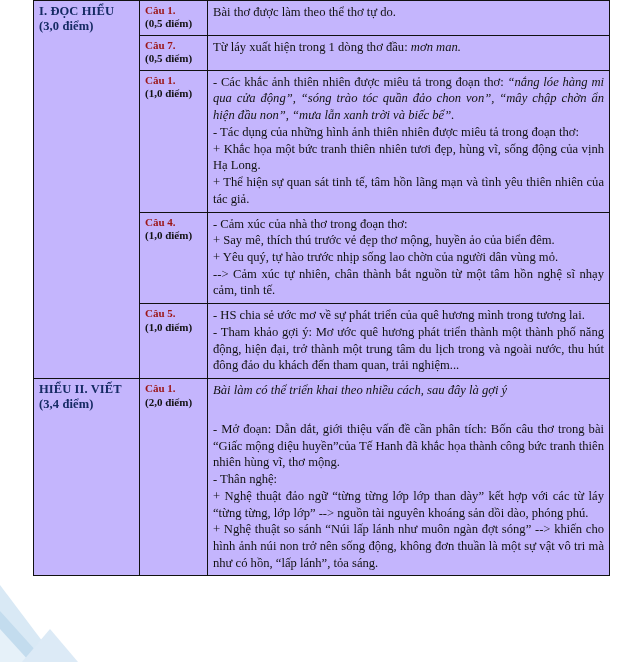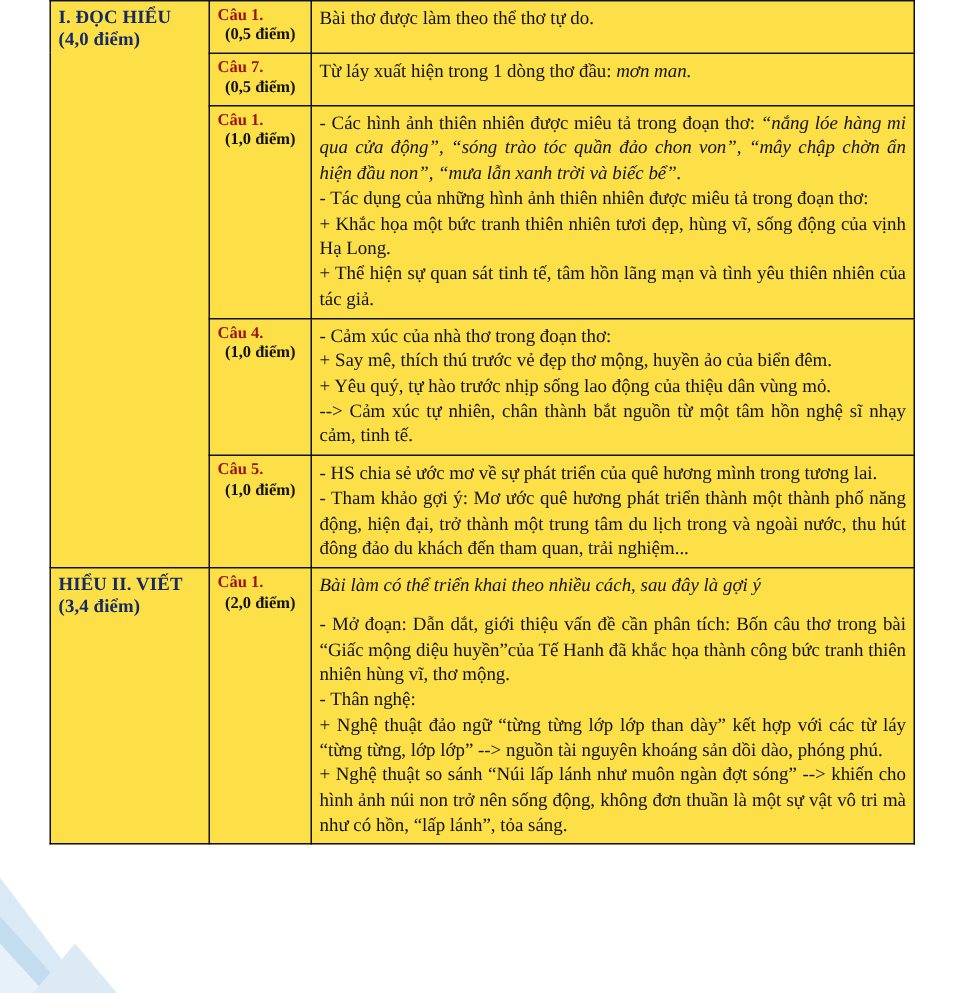--- a/index.html
+++ b/index.html
@@ -36,21 +36,21 @@
 
   table.answer-key {
     border-collapse: collapse;
     width: 576px;
     table-layout: fixed;
   }
   table.answer-key td {
     border: 1.6px solid #111111;
     vertical-align: top;
     padding: 3px 5px 4px 5px;
-    background: #fde047;
+    background: #c4b5fd;
   }
 
   col.c-section { width: 106px; }
   col.c-question { width: 68px; }
   col.c-content  { width: 402px; }
 
   .section-label {
     font-weight: bold;
     color: #152a63;
     font-size: 12.5px;
@@ -61,38 +61,37 @@
 
   .question-label {
     font-weight: bold;
     color: #9b1414;
     font-size: 11px;
     line-height: 1.22;
   }
   .question-label .pts {
     display: block;
     color: #111111;
-    text-align: center;
   }
 
   .content {
     font-size: 12.6px;
     line-height: 1.33;
     color: #121212;
     text-align: justify;
     text-justify: inter-word;
   }
   .content p {
     margin: 0;
   }
   .content p.ital {
     font-style: italic;
   }
   .content p.spacer-after {
-    margin-bottom: 9px;
+    margin-bottom: 22px;
     font-family: Liberation Serif, serif;
   }
   .q-in { font-style: italic; font-family: Liberation Serif, serif; }
 </style>
 </head>
 <body>
 
 <svg class="watermark" viewBox="0 0 110 95" preserveAspectRatio="none">
   <polygon points="0,18 58,95 0,95" fill="#d9e9f5"></polygon>
   <polygon points="0,44 46,95 0,95" fill="#c3dcee"></polygon>
@@ -103,21 +102,21 @@
 <div class="sheet">
   <table class="answer-key">
     <colgroup>
       <col class="c-section">
       <col class="c-question">
       <col class="c-content">
     </colgroup>
     <tbody>
         <tr>
           <td rowspan="5">
-            <div class="section-label"><span>I. ĐỌC HIỂU</span><span class="pts">(4,0 điểm)</span></div>
+            <div class="section-label"><span>I. ĐỌC HIỂU</span><span class="pts">(3,0 điểm)</span></div>
           </td>
           <td>
             <div class="question-label"><span>Câu 1.</span><span class="pts">(0,5 điểm)</span></div>
           </td>
           <td>
             <div class="content">
               <p>Bài thơ được làm theo thể thơ tự do.</p>
             </div>
           </td>
         </tr>
@@ -130,36 +129,36 @@
               <p><span>Từ láy xuất hiện trong 1 dòng thơ đầu: </span><span class="q-in">mơn man.</span></p>
             </div>
           </td>
         </tr>
         <tr>
           <td>
             <div class="question-label"><span>Câu 1.</span><span class="pts">(1,0 điểm)</span></div>
           </td>
           <td>
             <div class="content">
-              <p><span>- Các hình ảnh thiên nhiên được miêu tả trong đoạn thơ: </span><span class="q-in">“nắng lóe hàng mi qua cửa động”, “sóng trào tóc quần đảo chon von”, “mây chập chờn ẩn hiện đầu non”, “mưa lẫn xanh trời và biếc bể”.</span></p>
+              <p><span>- Các khắc ảnh thiên nhiên được miêu tả trong đoạn thơ: </span><span class="q-in">“nắng lóe hàng mi qua cửa động”, “sóng trào tóc quần đảo chon von”, “mây chập chờn ẩn hiện đầu non”, “mưa lẫn xanh trời và biếc bể”.</span></p>
               <p>- Tác dụng của những hình ảnh thiên nhiên được miêu tả trong đoạn thơ:</p>
               <p>+ Khắc họa một bức tranh thiên nhiên tươi đẹp, hùng vĩ, sống động của vịnh Hạ Long.</p>
               <p>+ Thể hiện sự quan sát tinh tế, tâm hồn lãng mạn và tình yêu thiên nhiên của tác giả.</p>
             </div>
           </td>
         </tr>
         <tr>
           <td>
             <div class="question-label"><span>Câu 4.</span><span class="pts">(1,0 điểm)</span></div>
           </td>
           <td>
             <div class="content">
               <p>- Cảm xúc của nhà thơ trong đoạn thơ:</p>
               <p>+ Say mê, thích thú trước vẻ đẹp thơ mộng, huyền ảo của biển đêm.</p>
-              <p>+ Yêu quý, tự hào trước nhịp sống lao động của thiệu dân vùng mỏ.</p>
+              <p>+ Yêu quý, tự hào trước nhịp sống lao chờn của người dân vùng mỏ.</p>
               <p>--&gt; Cảm xúc tự nhiên, chân thành bắt nguồn từ một tâm hồn nghệ sĩ nhạy cảm, tinh tế.</p>
             </div>
           </td>
         </tr>
         <tr>
           <td>
             <div class="question-label"><span>Câu 5.</span><span class="pts">(1,0 điểm)</span></div>
           </td>
           <td>
             <div class="content">

